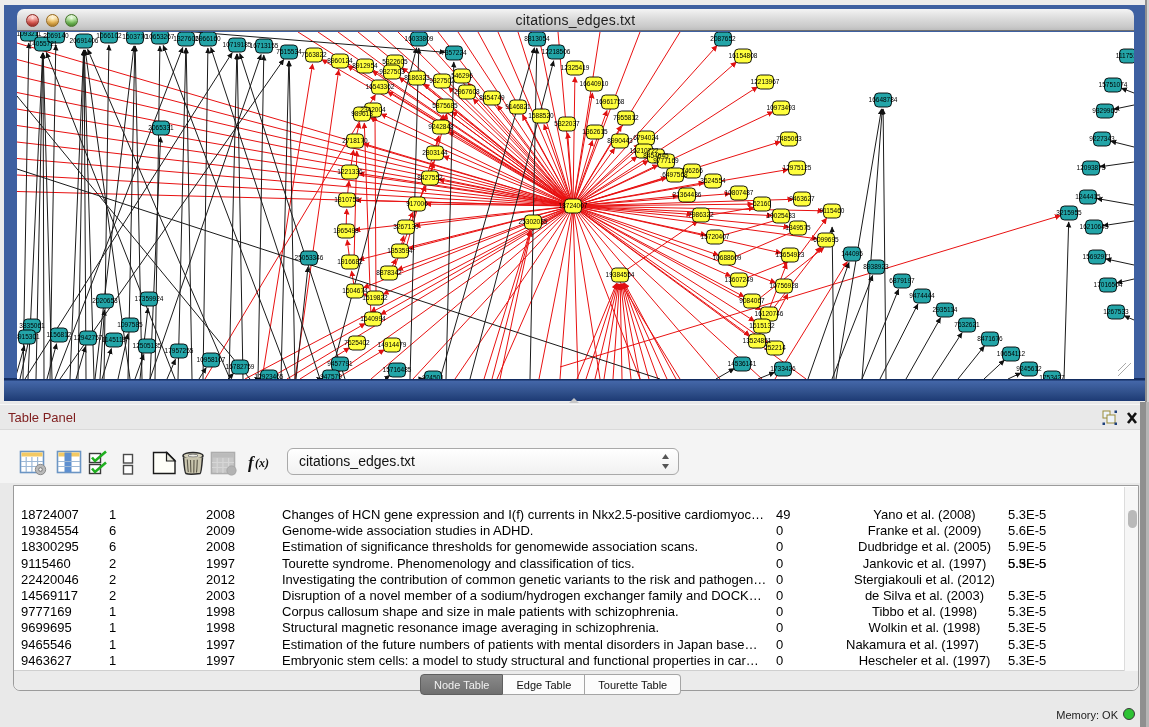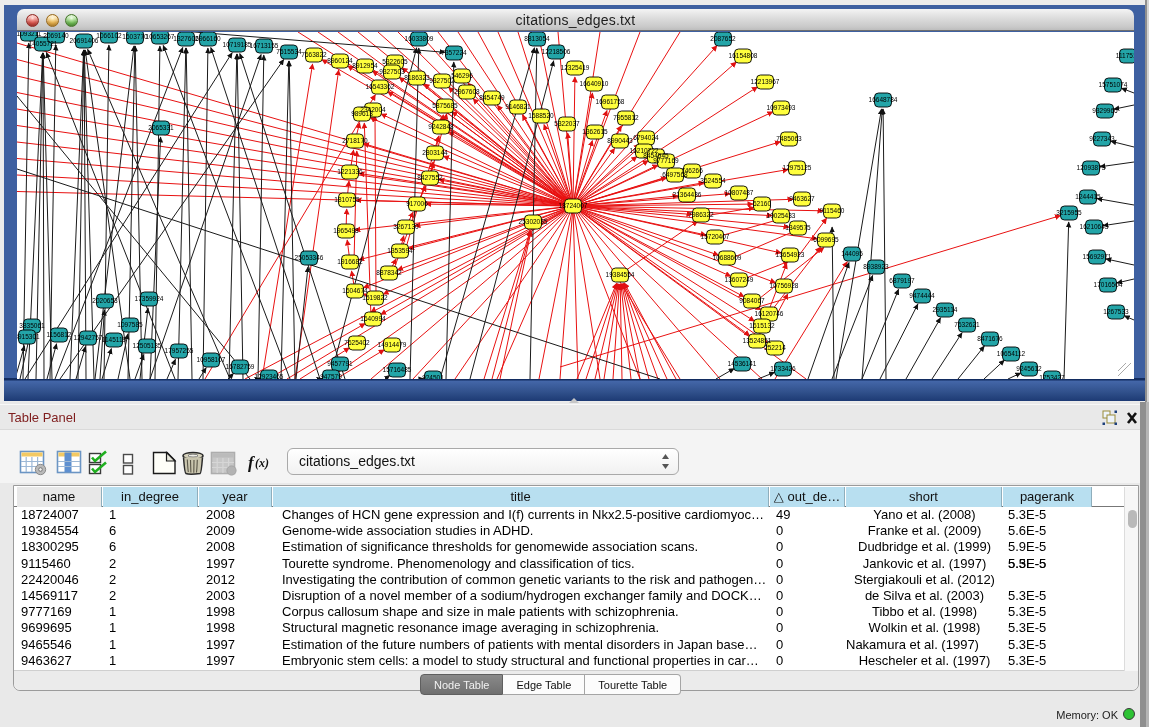--- a/index.html
+++ b/index.html
@@ -641,49 +641,40 @@
       </g>
 
  <text x="234" y="17.5" font-family="Liberation Serif, serif" font-style="italic" font-weight="700" font-size="17" fill="#111">f</text>
  <text x="241" y="16.5" font-family="Liberation Serif, serif" font-style="italic" font-weight="700" font-size="12" fill="#111">(x)</text>
 </svg>
   <div id="combo">citations_edges.txt<svg class="stp" viewBox="0 0 9 17">
         <path d="M4.5 1 L8 6 H1 Z" fill="#555"></path>
         <path d="M4.5 16 L1 11 H8 Z" fill="#555"></path>
       </svg></div>
   <div id="tablewrap">
-    <div id="thead">
-        <div class="hc" style="left:3px;width:85px;background:#e8e8e8">name</div>
-<div class="hc" style="left:89px;width:95px;background:#b8dff0">in_degree</div>
-<div class="hc" style="left:185px;width:73px;background:#b8dff0">year</div>
-<div class="hc" style="left:259px;width:496px;background:#b8dff0">title</div>
-<div class="hc" style="left:756px;width:75px;background:#b8dff0">△ out_de…</div>
-<div class="hc" style="left:832px;width:156px;background:#b8dff0">short</div>
-<div class="hc" style="left:989px;width:89px;background:#b8dff0">pagerank</div>
-      </div>
     <div class="cell" style="left:7px;top:21.0px">18724007</div>
       <div class="cell" style="left:95px;top:21.0px">1</div>
       <div class="cell" style="left:192px;top:21.0px">2008</div>
       <div class="cell" style="left:268px;top:21.0px;max-width:487px">Changes of HCN gene expression and I(f) currents in Nkx2.5-positive cardiomyoc…</div>
       <div class="cell" style="left:762px;top:21.0px">49</div>
       <div class="cell" style="left:832px;top:21.0px;width:157px;text-align:center">Yano et al. (2008)</div>
       <div class="cell" style="left:994px;top:21.0px">5.3E-5</div>
 <div class="cell" style="left:7px;top:37.2px">19384554</div>
       <div class="cell" style="left:95px;top:37.2px">6</div>
       <div class="cell" style="left:192px;top:37.2px">2009</div>
       <div class="cell" style="left:268px;top:37.2px;max-width:487px">Genome-wide association studies in ADHD.</div>
       <div class="cell" style="left:762px;top:37.2px">0</div>
       <div class="cell" style="left:832px;top:37.2px;width:157px;text-align:center">Franke et al. (2009)</div>
       <div class="cell" style="left:994px;top:37.2px">5.6E-5</div>
 <div class="cell" style="left:7px;top:53.4px">18300295</div>
       <div class="cell" style="left:95px;top:53.4px">6</div>
       <div class="cell" style="left:192px;top:53.4px">2008</div>
       <div class="cell" style="left:268px;top:53.4px;max-width:487px">Estimation of significance thresholds for genomewide association scans.</div>
       <div class="cell" style="left:762px;top:53.4px">0</div>
-      <div class="cell" style="left:832px;top:53.4px;width:157px;text-align:center">Dudbridge et al. (1999)</div>
+      <div class="cell" style="left:832px;top:53.4px;width:157px;text-align:center">Dudbridge et al. (2005)</div>
       <div class="cell" style="left:994px;top:53.4px">5.9E-5</div>
 <div class="cell" style="left:7px;top:69.6px">9115460</div>
       <div class="cell" style="left:95px;top:69.6px">2</div>
       <div class="cell" style="left:192px;top:69.6px">1997</div>
       <div class="cell" style="left:268px;top:69.6px;max-width:487px">Tourette syndrome. Phenomenology and classification of tics.</div>
       <div class="cell" style="left:762px;top:69.6px">0</div>
       <div class="cell" style="left:832px;top:69.6px;width:157px;text-align:center">Jankovic et al. (1997)</div>
       <div class="cell" style="left:994px;top:69.6px">5.3E-5</div>
 <div class="cell" style="left:7px;top:85.8px">22420046</div>
       <div class="cell" style="left:95px;top:85.8px">2</div>

